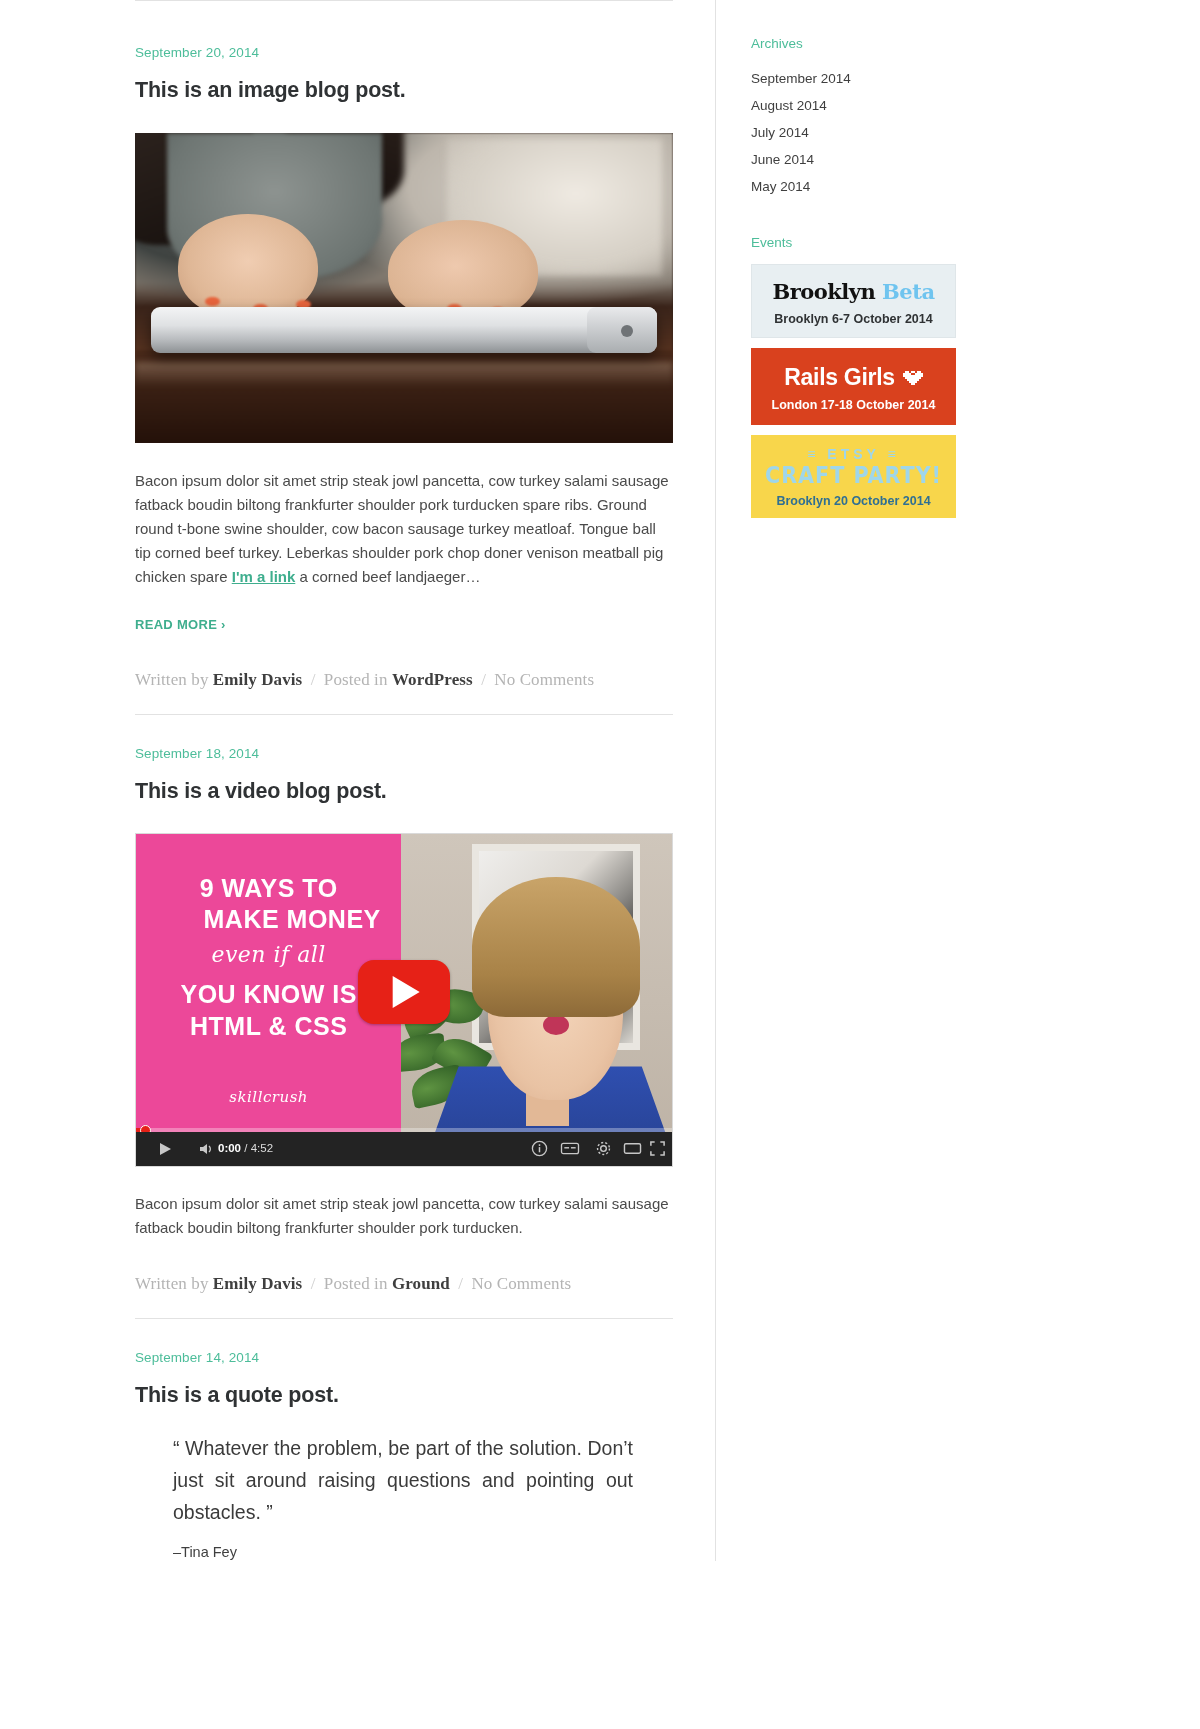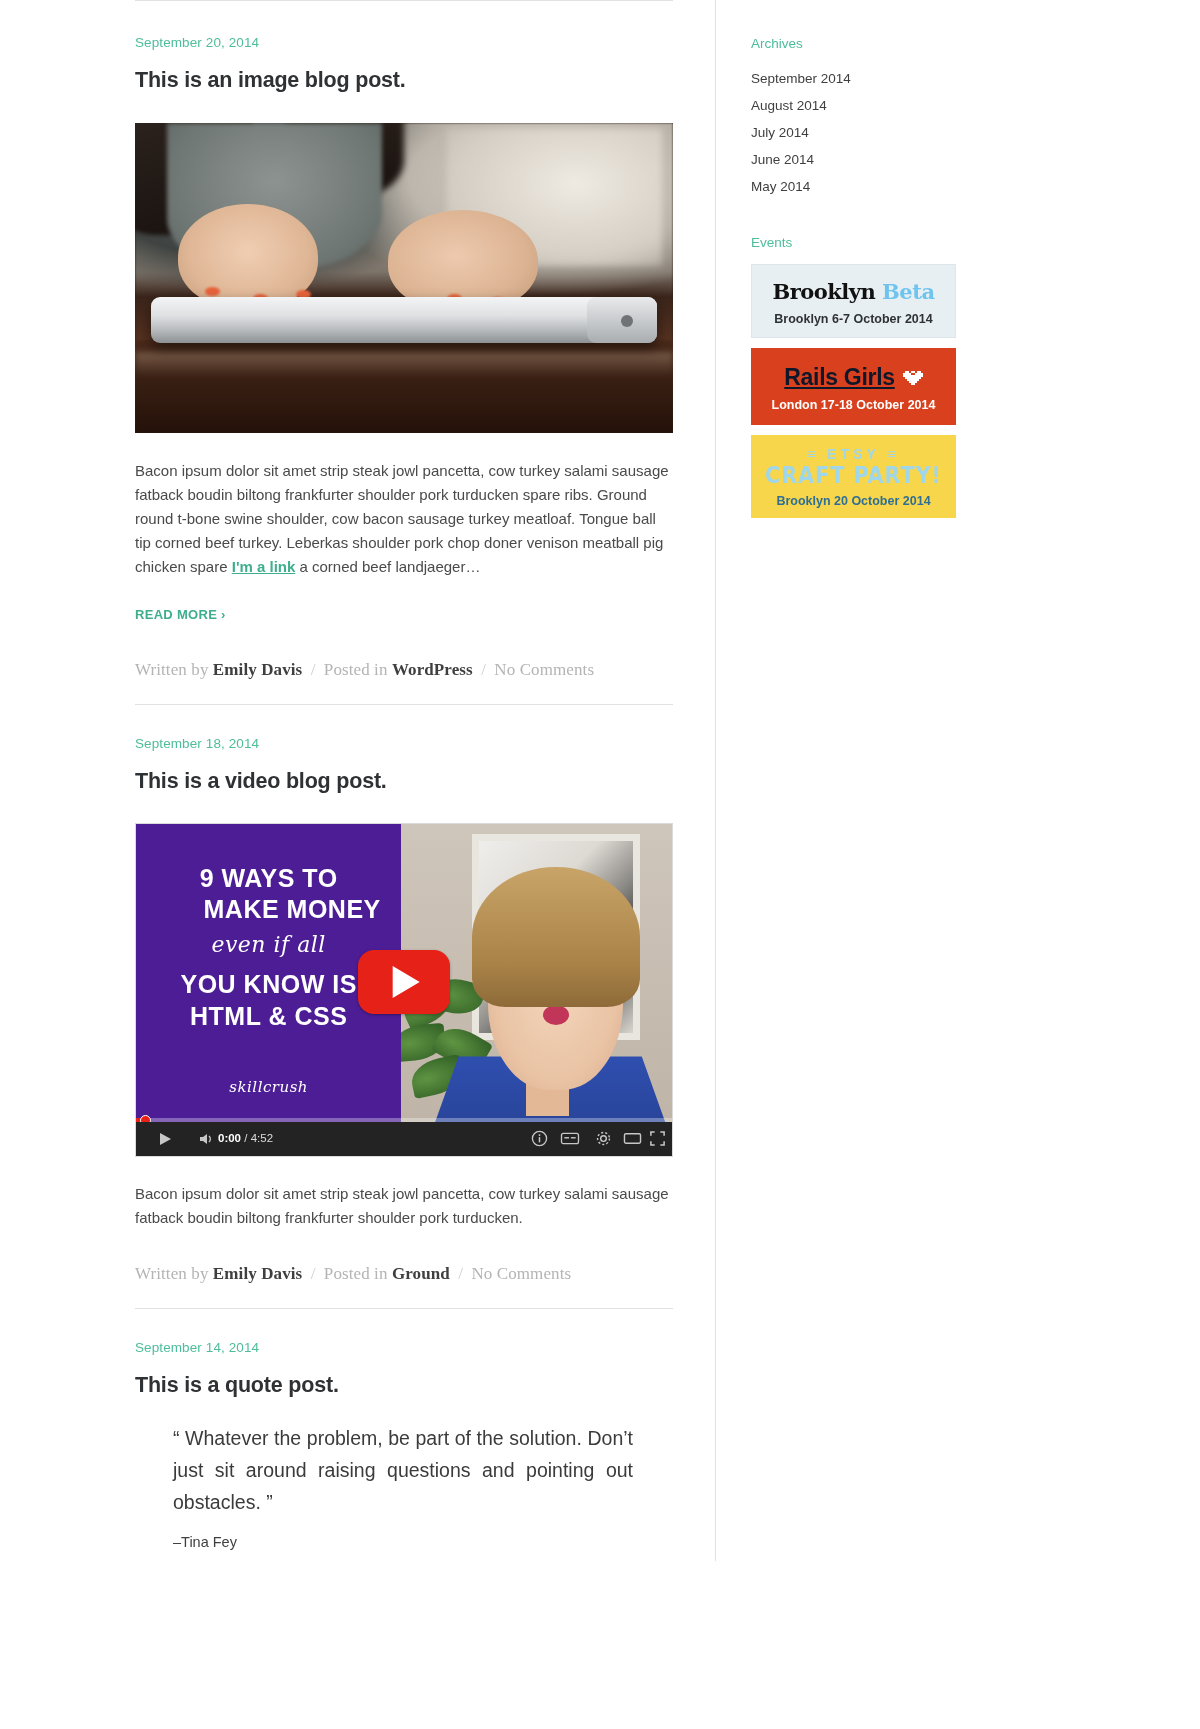--- a/index.html
+++ b/index.html
@@ -73,21 +73,21 @@
       border-radius:50%; background:#6f7376; }
   .photo .desk { position:absolute; left:0; bottom:0; width:100%; height:30%;
       background:linear-gradient(180deg,#4a2a1a 0%, #3a2014 40%, #241109 100%); filter:blur(1px); }
   .photo .desk-gloss { position:absolute; left:0; bottom:18%; width:100%; height:8%;
       background:linear-gradient(180deg, rgba(255,230,200,.28), rgba(255,230,200,0)); filter:blur(3px); }
 
   
   .videobox { position:relative; width:538px; height:334px; overflow:hidden;
               background:#000; border:1px solid #dadada; }
   .vb-left { position:absolute; left:0; top:0; width:49.5%; height:100%;
-             background:#4c1d95; }
+             background:#ec4899; }
   .vb-left .txt { position:absolute; left:0; right:0; text-align:center; color:#fff;
       font-weight:bold; letter-spacing:.5px; }
   .vb-l1 { top:12%; font-size:25px; }
   .vb-l2 { top:21.5%; font-size:25px;padding-left:47px; }
   .vb-script { top:32.5%; font-family:"DejaVu Serif", serif; font-style:italic;
       font-size:22px; font-weight:normal !important; 
       text-underline-offset:5px; }
   .vb-l3 { top:44%; font-size:25px; }
   .vb-l4 { top:53.5%; font-size:25px; }
   .vb-logo { top:76.5%; font-family:"DejaVu Serif", serif; font-style:italic;
@@ -149,39 +149,39 @@
   
   .widget-title { color:#4dbd9a; font-size:13.5px; margin-bottom:14px; }
   .arch-item { font-size:13.5px; color:#3f3f3f; padding:6px 0; }
   .event-card { width:205px; margin-bottom:10px; text-align:center; }
   .ev-bkb { background:#e8eff2; border:1px solid #dfe6e9; padding:14px 0 11px; }
   .ev-bkb .logo { font-family:"DejaVu Serif", serif; font-weight:bold; font-size:21px;
       color:#111; letter-spacing:-.5px; }
   .ev-bkb .logo span { color:#6fc4ef;margin-top:26px; }
   .ev-bkb .when { font-size:12.5px; color:#2f3234; margin-top:8px; font-weight:bold; }
   .ev-rg { background:#d9411e; padding:16px 0 13px; }
-  .ev-rg .logo { color:#0f172a; font-size:23px; font-weight:bold; letter-spacing:-.3px;text-decoration:underline; }
+  .ev-rg .logo { color:#ffffff; font-size:23px; font-weight:bold; letter-spacing:-.3px; }
   .ev-rg .when { color:#fff; font-size:12.5px; font-weight:bold; margin-top:7px; }
   .heart { display:inline-block; width:20px; height:18px; margin-left:8px;
       vertical-align:-2px; }
   .ev-etsy { background:#f8d64b; padding:11px 0 10px; }
   .ev-etsy .l1 { color:#9fd6ea; font-size:14px; font-weight:bold; letter-spacing:4px; }
   .ev-etsy .l2 { color:#9fd6ea; font-size:23px; font-weight:bold; letter-spacing:1px;
       font-family:"DejaVu Sans Condensed","Liberation Sans", sans-serif; }
   .ev-etsy .when { color:#2f6f93; font-size:12.5px; font-weight:bold; margin-top:6px; }
 </style>
 </head>
 <body>
 
 <div class="page">
 
   <div class="content">
 
     <div class="post-divider"></div>
-    <article class="post" style="padding-top:34px;">
+    <article class="post" style="padding-top:44px;">
       <div class="post-date">September 20, 2014</div>
       <h2 class="post-title">This is an image blog post.</h2>
 
       <div class="photo" style="margin-top:30px;">
         <div class="bg-wall"></div>
         <div class="bright"></div>
         <div class="hair"></div>
         <div class="hair2"></div>
         <div class="shirt"></div>
         <div class="hand-l"></div>

